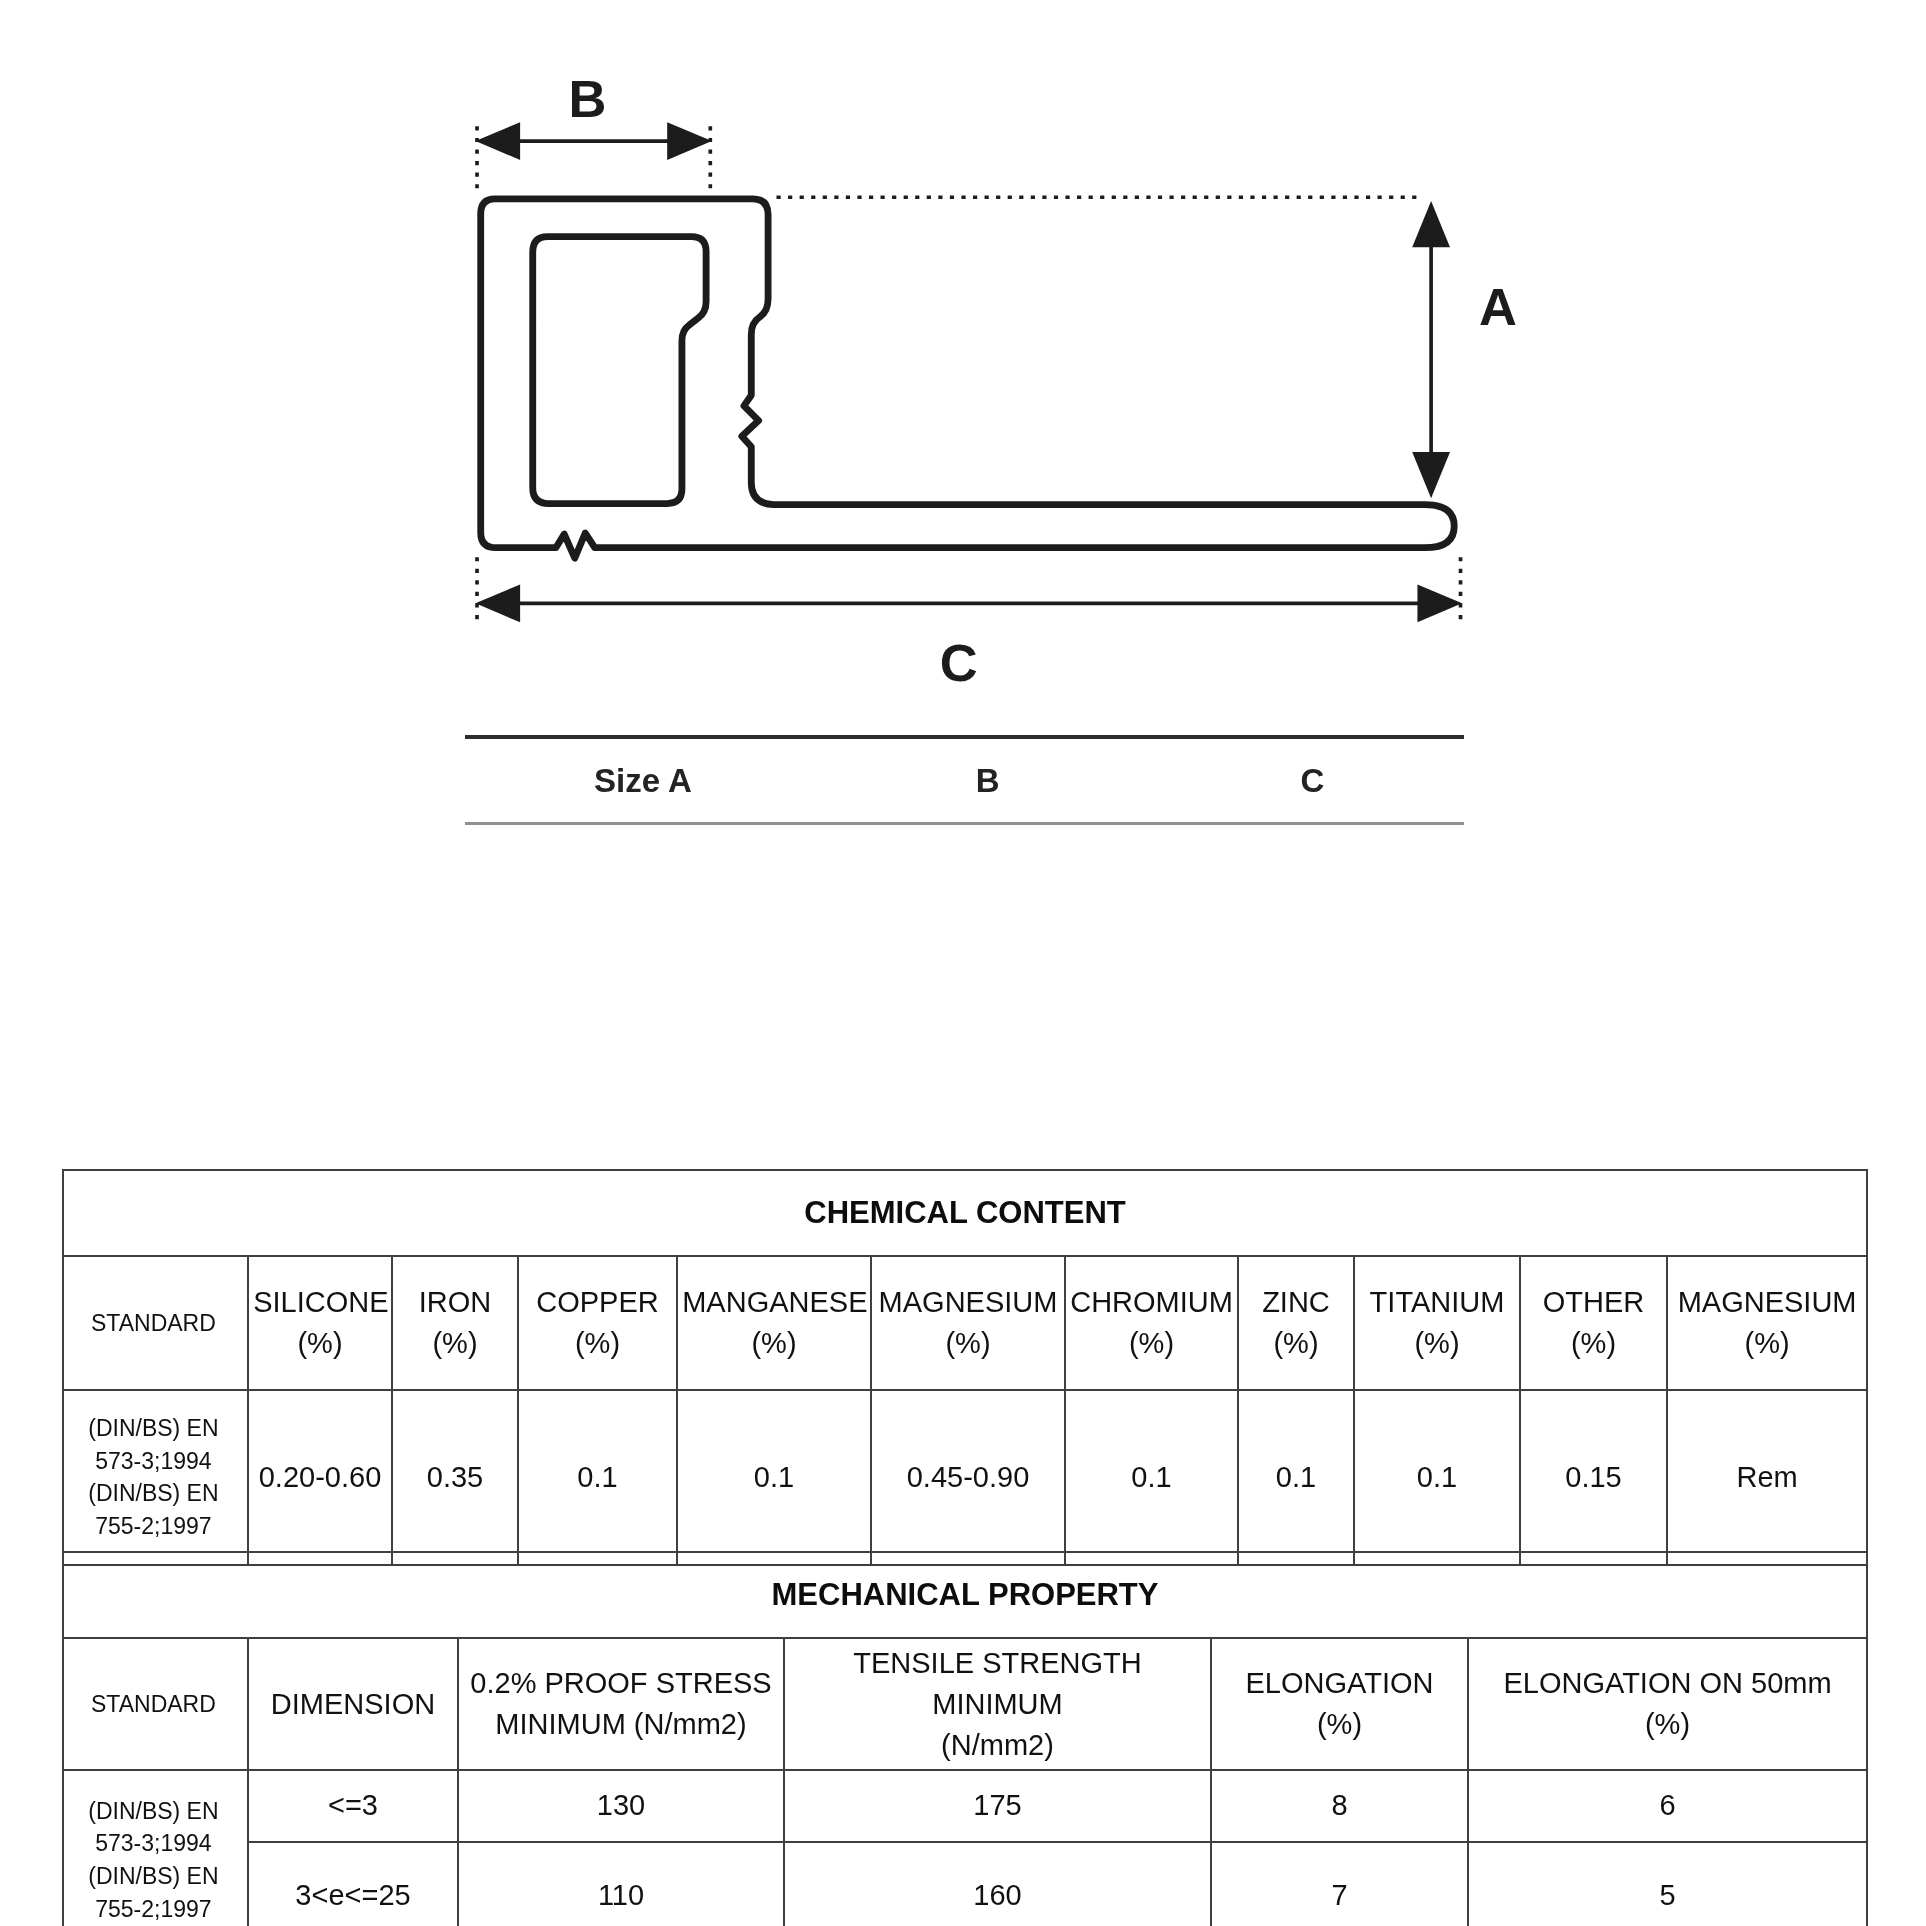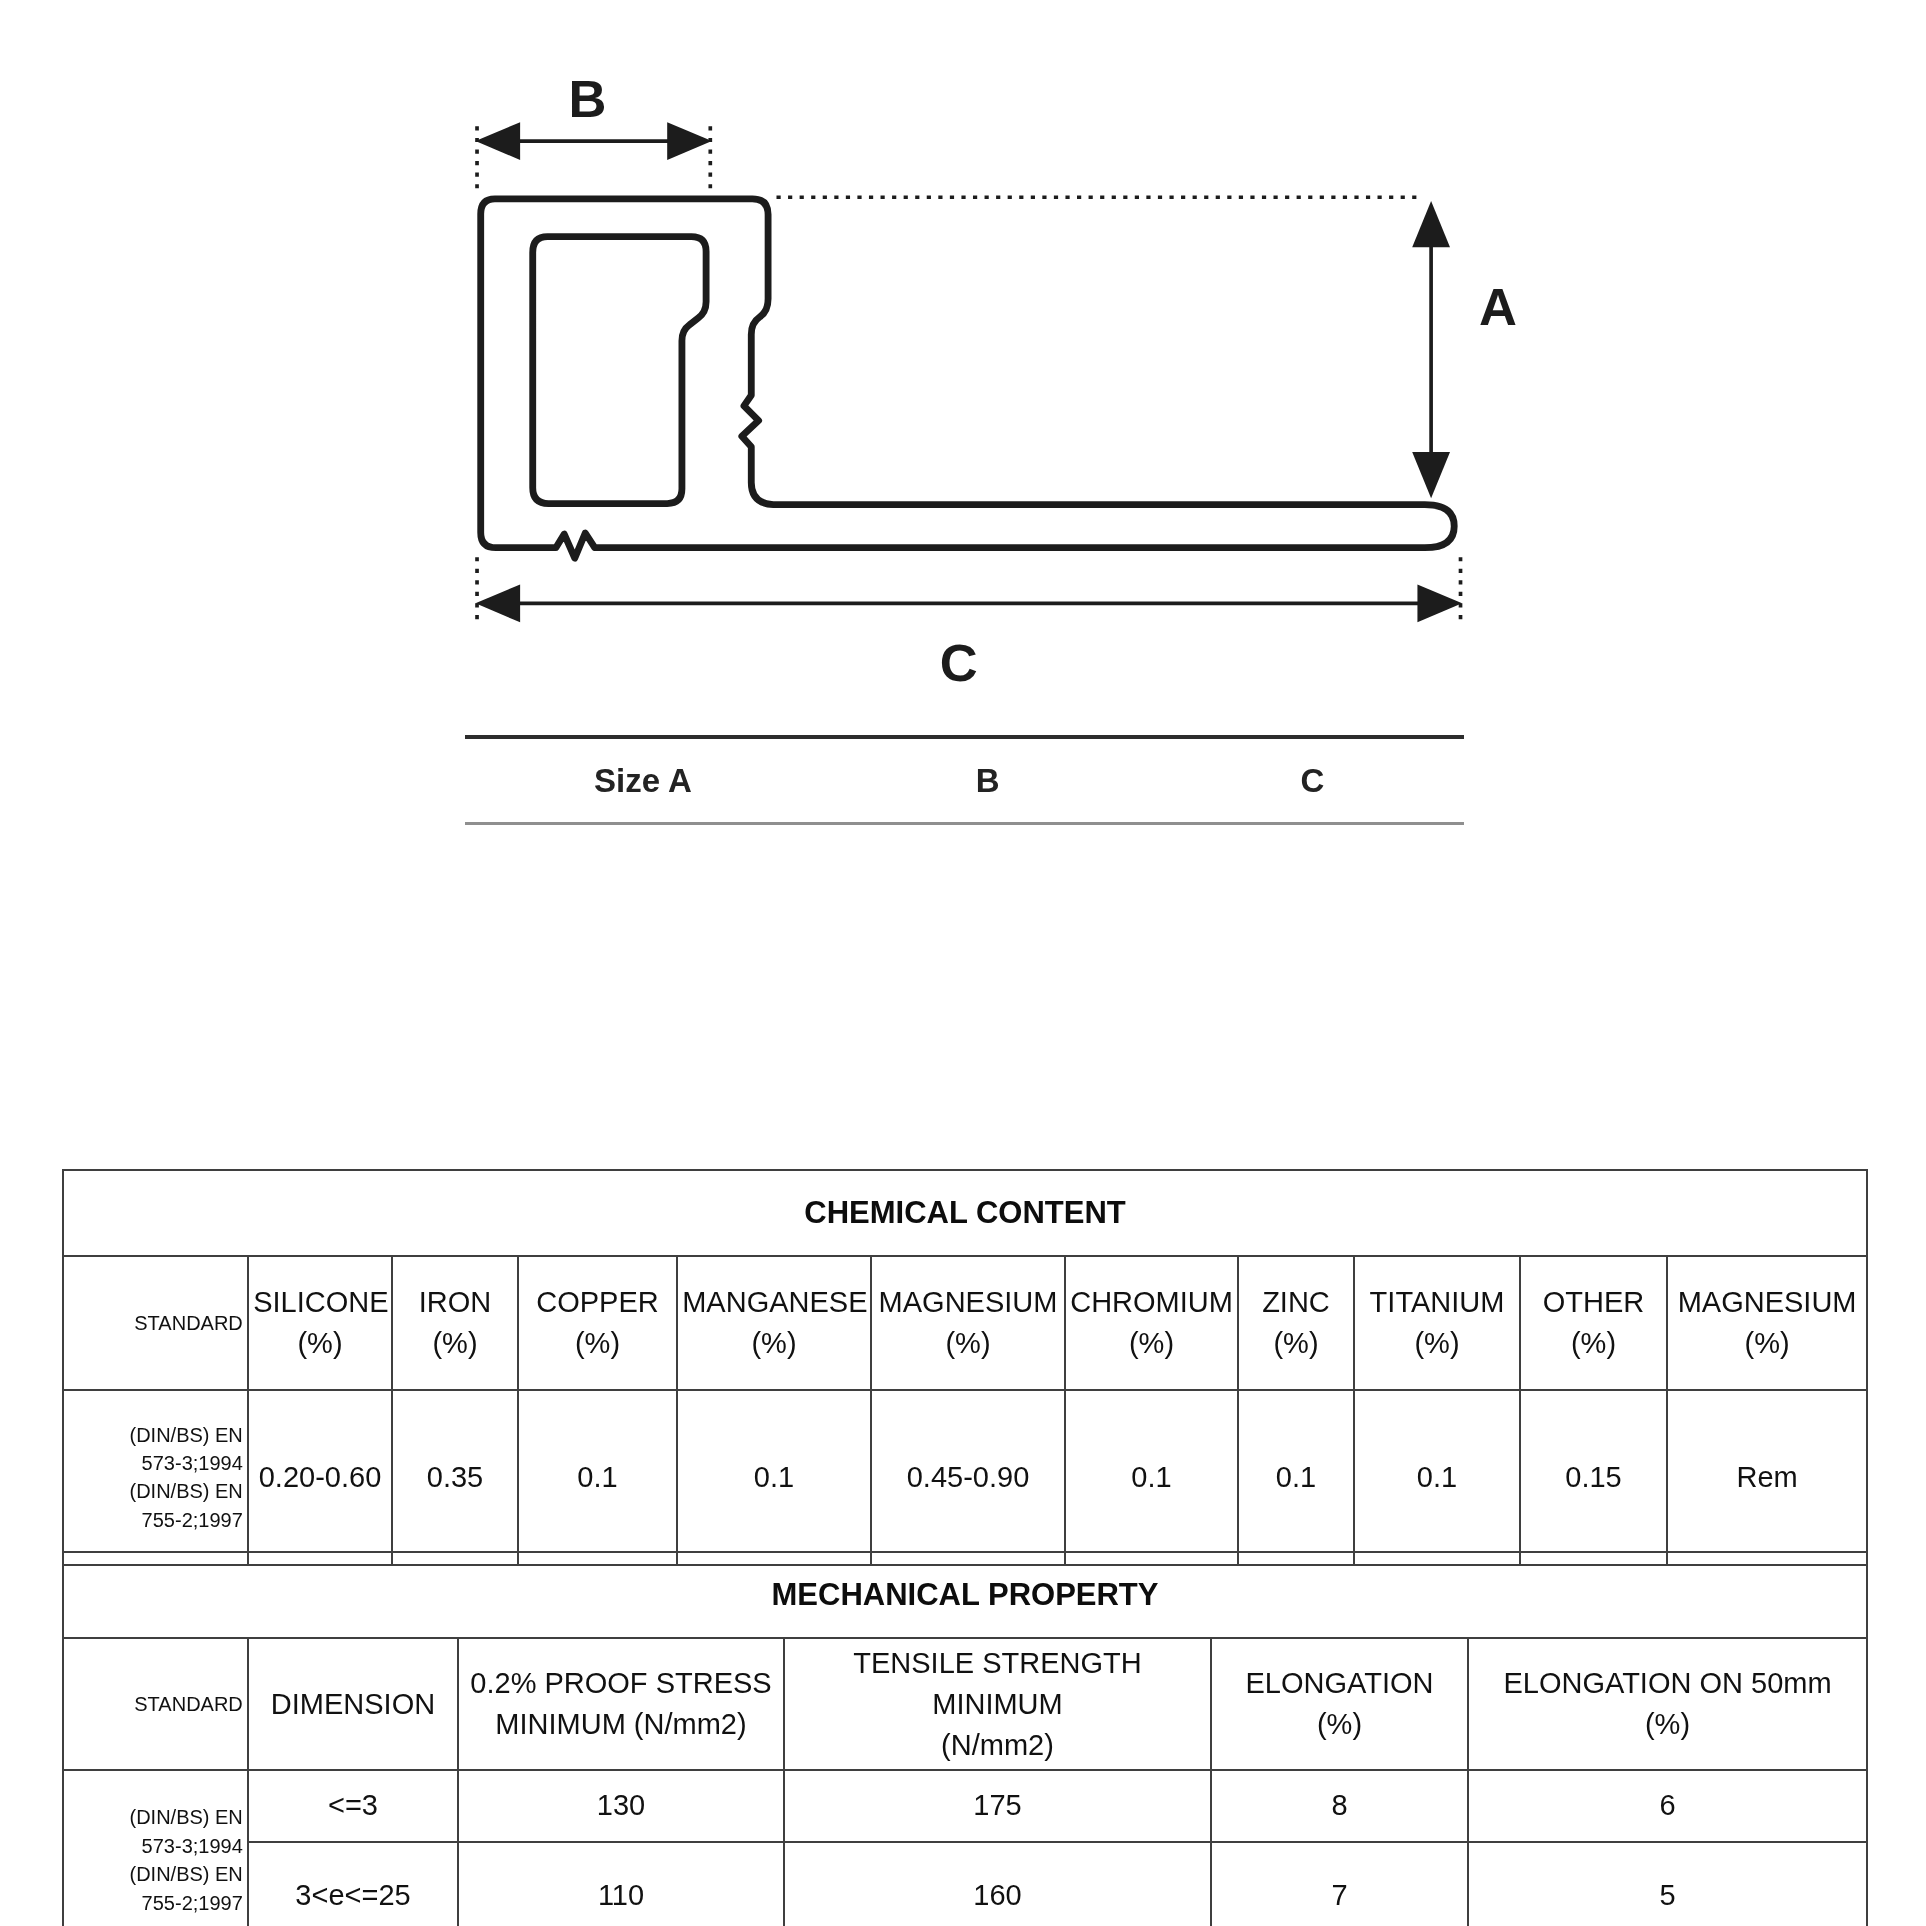--- a/index.html
+++ b/index.html
@@ -79,24 +79,24 @@
     overflow: hidden;
   }
   .spec-table .title-cell {
     font-size: 31px;
     font-weight: bold;
     letter-spacing: 0px;
     height: 78px;
     color: #0d0d0d;
   }
   .spec-table .std-cell {
-    text-align: right;
+    text-align: center;
     white-space: pre-line;
     padding-left: 0;
-    font-size: 20px;
+    font-size: 23px;
   }
   .spec-table .hdr-cell { white-space: pre-line; }
   #chemical-table tr.hdr-row td { height: 125px; }
   #chemical-table tr.data-row td { height: 167px; }
   #mechanical-table tr.hdr-row td { height: 106px; }
   #mechanical-table tr.data-row-1 td { height: 63px; }
   #mechanical-table tr.data-row-2 td { height: 100px; }
 </style>
 </head>
 <body>

